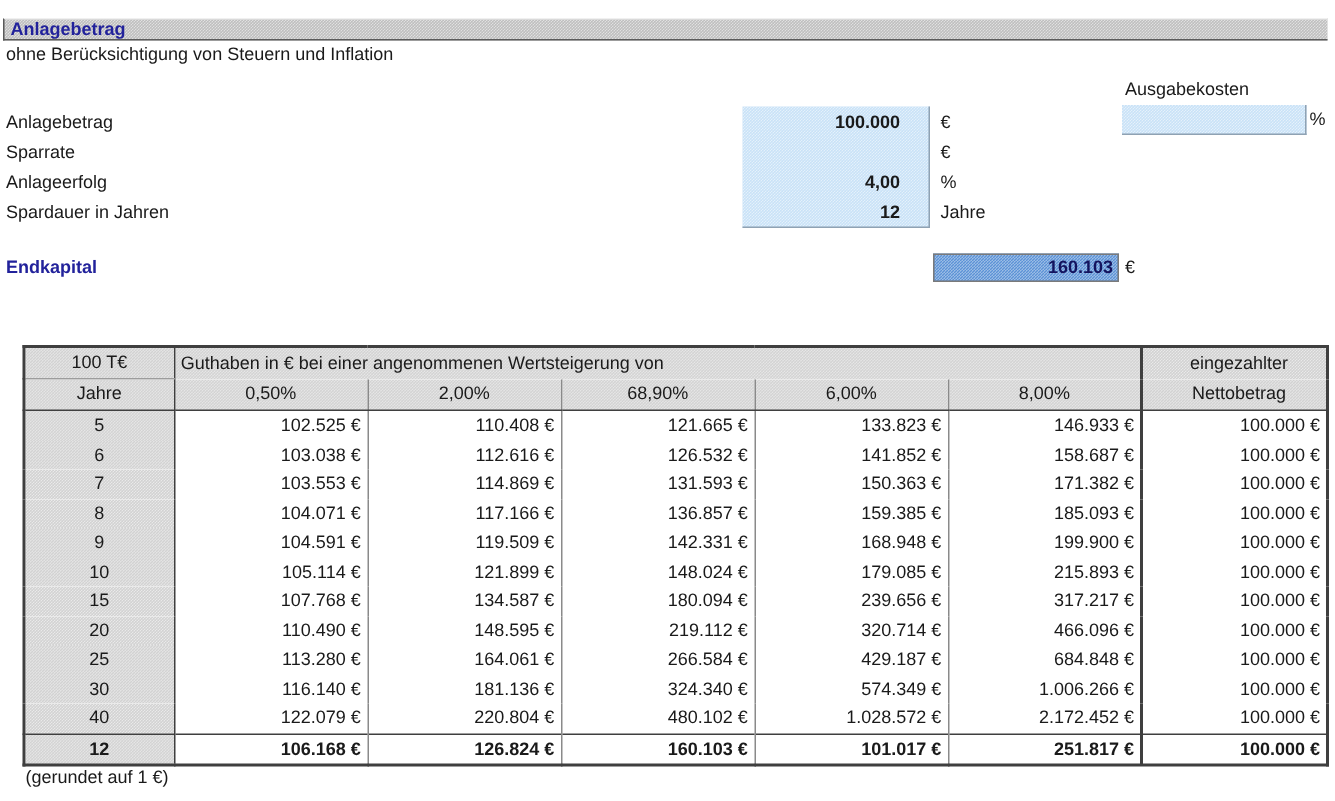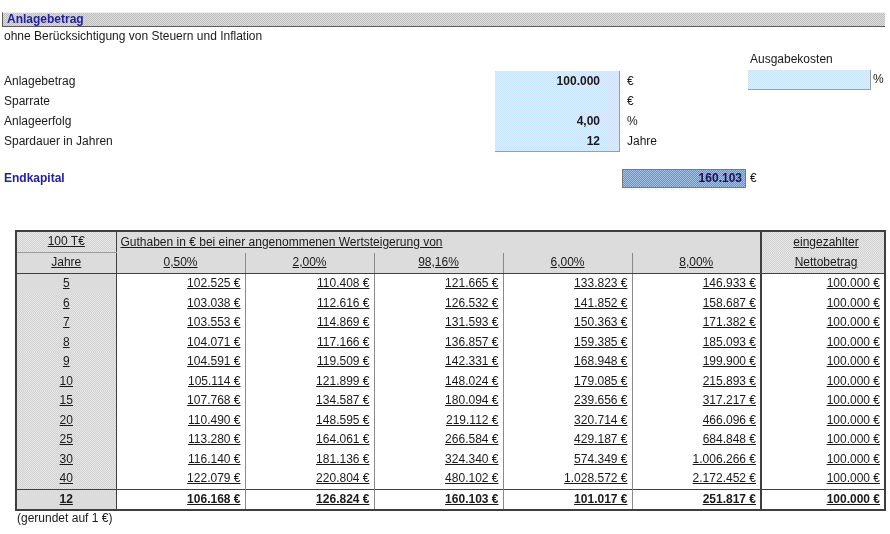--- a/index.html
+++ b/index.html
@@ -47,21 +47,21 @@
   .endk-label { position:absolute; left:4px; top:168px; font-weight:bold; color:#22229b; height:20px; line-height:20px; }
   .endk-field {
     position:absolute; left:622px; top:169px; width:119px; height:17px; line-height:17px;
     border:1px solid #7a7a7a; text-align:right; font-weight:bold; padding-right:3px; color:#14145e;
   }
   .endk-unit { position:absolute; left:750px; top:169px; height:19px; line-height:19px; }
 
   table.results {
     position:absolute; left:15px; top:230px; width:869px;
     border-collapse:collapse; table-layout:fixed;
-    border:2px solid #3f3f3f; font-size:12px;text-decoration:underline;
+    border:2px solid #3f3f3f; font-size:12px;
   }
   .results th, .results td {
     padding:0 4px; height:19.5px; line-height:19.5px;
     overflow:hidden; white-space:nowrap;
   }
   .results thead th { height:20px; font-weight:normal; }
   .corner   { font-weight:bold; text-align:center; border-right:1px solid #3f3f3f; border-bottom:1px solid #9c9c9c; }
   .span-hdr { text-align:left; border-right:2px solid #3f3f3f; }
   .right-hdr{ text-align:center; padding-left:10px !important; }
   .year-hdr { text-align:center; border-right:1px solid #3f3f3f; }
@@ -122,21 +122,21 @@
   <thead>
     <tr class="r1">
       <th class="corner dz bg-hdr">100 T€</th>
       <th class="span-hdr dz bg-hdr" colspan="5">Guthaben in € bei einer angenommenen Wertsteigerung von</th>
       <th class="right-hdr dz bg-hdr">eingezahlter</th>
     </tr>
     <tr class="r2">
       <th class="year-hdr dz bg-hdr">Jahre</th>
       <th class="rate-hdr dz bg-hdr">0,50%</th>
       <th class="rate-hdr dz bg-hdr">2,00%</th>
-      <th class="rate-hdr dz bg-hdr">98,16%</th>
+      <th class="rate-hdr dz bg-hdr">68,90%</th>
       <th class="rate-hdr dz bg-hdr">6,00%</th>
       <th class="rate-hdr c-last dz bg-hdr">8,00%</th>
       <th class="right-hdr dz bg-hdr">Nettobetrag</th>
     </tr>
   </thead>
   <tbody>
       <tr>
         <td class="c-year dz bg-hdr">5</td>
         <td class="c-val">102.525 €</td>
         <td class="c-val">110.408 €</td>

